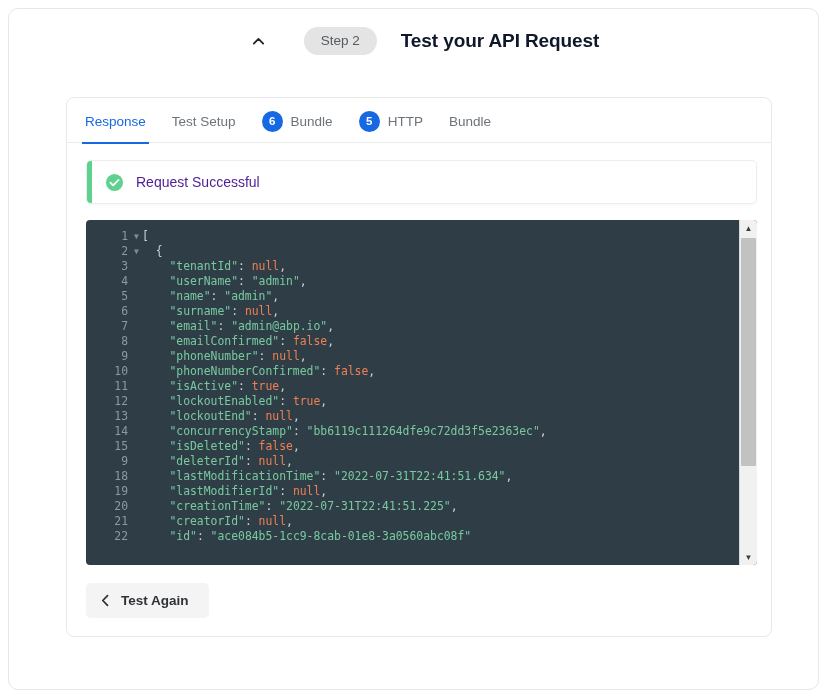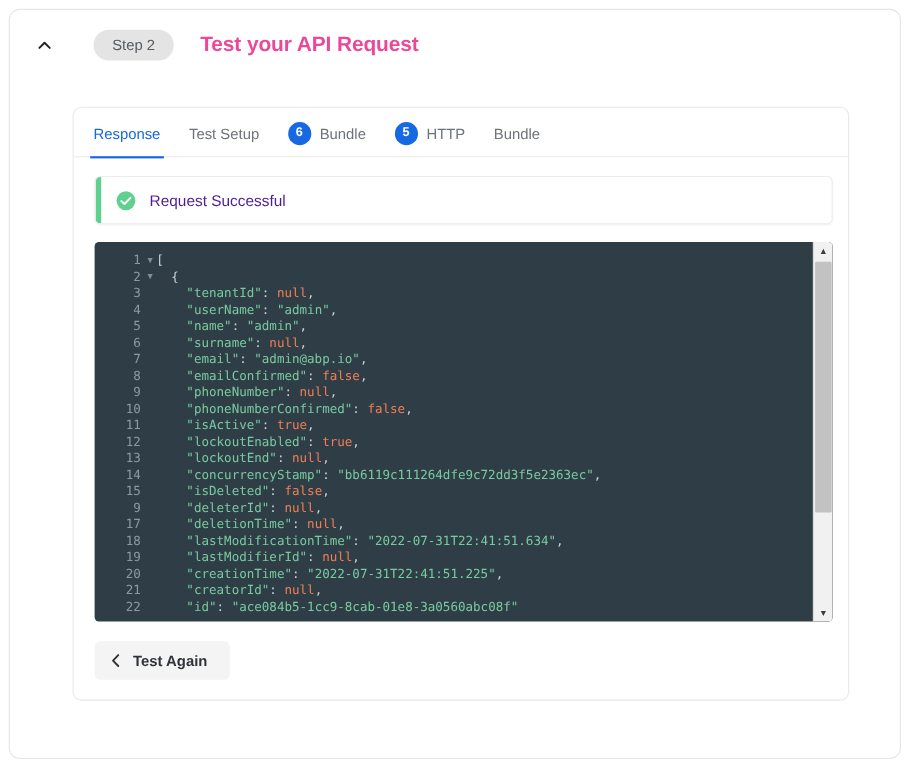--- a/index.html
+++ b/index.html
@@ -26,20 +26,21 @@
     border-radius: 10px;
   }
 
   
   .step-header {
     display: flex;
     align-items: center;
     padding: 18px 0 0 18px;
     height: 46px;
     box-sizing: border-box;
+    justify-content: center;
   }
   .collapse-chevron {
     width: 26px;
     height: 26px;
     display: flex;
     align-items: center;
     justify-content: center;
     cursor: pointer;
     color: #222;
     flex: none;
@@ -53,21 +54,21 @@
     font-size: 13.5px;
     padding: 7px 17px;
     border-radius: 16px;
     line-height: 1;
     flex: none;
   }
   .step-title {
     margin-left: 24px;
     font-size: 19px;
     font-weight: bold;
-    color: #ec4899;
+    color: #0f172a;
     letter-spacing: -0.1px;
   }
 
   
   .panel {
     position: absolute;
     left: 57px;
     top: 88px;
     width: 706px;
     height: 540px;
@@ -326,21 +327,20 @@
           <div class="code-line"><span class="ln">7</span><span class="fold"></span><span class="code-text"><span class="k">    "email"</span><span class="p">: </span><span class="s">"admin@abp.io"</span><span class="p">,</span></span></div>
           <div class="code-line"><span class="ln">8</span><span class="fold"></span><span class="code-text"><span class="k">    "emailConfirmed"</span><span class="p">: </span><span class="v">false</span><span class="p">,</span></span></div>
           <div class="code-line"><span class="ln">9</span><span class="fold"></span><span class="code-text"><span class="k">    "phoneNumber"</span><span class="p">: </span><span class="v">null</span><span class="p">,</span></span></div>
           <div class="code-line"><span class="ln">10</span><span class="fold"></span><span class="code-text"><span class="k">    "phoneNumberConfirmed"</span><span class="p">: </span><span class="v">false</span><span class="p">,</span></span></div>
           <div class="code-line"><span class="ln">11</span><span class="fold"></span><span class="code-text"><span class="k">    "isActive"</span><span class="p">: </span><span class="v">true</span><span class="p">,</span></span></div>
           <div class="code-line"><span class="ln">12</span><span class="fold"></span><span class="code-text"><span class="k">    "lockoutEnabled"</span><span class="p">: </span><span class="v">true</span><span class="p">,</span></span></div>
           <div class="code-line"><span class="ln">13</span><span class="fold"></span><span class="code-text"><span class="k">    "lockoutEnd"</span><span class="p">: </span><span class="v">null</span><span class="p">,</span></span></div>
           <div class="code-line"><span class="ln">14</span><span class="fold"></span><span class="code-text"><span class="k">    "concurrencyStamp"</span><span class="p">: </span><span class="s">"bb6119c111264dfe9c72dd3f5e2363ec"</span><span class="p">,</span></span></div>
           <div class="code-line"><span class="ln">15</span><span class="fold"></span><span class="code-text"><span class="k">    "isDeleted"</span><span class="p">: </span><span class="v">false</span><span class="p">,</span></span></div>
           <div class="code-line"><span class="ln">9</span><span class="fold"></span><span class="code-text"><span class="k">    "deleterId"</span><span class="p">: </span><span class="v">null</span><span class="p">,</span></span></div>
-          <div class="code-line"><span class="ln">17</span><span class="fold"></span><span class="code-text"><span class="k">    "deletionTime"</span><span class="p">: </span><span class="v">null</span><span class="p">,</span></span></div>
           <div class="code-line"><span class="ln">18</span><span class="fold"></span><span class="code-text"><span class="k">    "lastModificationTime"</span><span class="p">: </span><span class="s">"2022-07-31T22:41:51.634"</span><span class="p">,</span></span></div>
           <div class="code-line"><span class="ln">19</span><span class="fold"></span><span class="code-text"><span class="k">    "lastModifierId"</span><span class="p">: </span><span class="v">null</span><span class="p">,</span></span></div>
           <div class="code-line"><span class="ln">20</span><span class="fold"></span><span class="code-text"><span class="k">    "creationTime"</span><span class="p">: </span><span class="s">"2022-07-31T22:41:51.225"</span><span class="p">,</span></span></div>
           <div class="code-line"><span class="ln">21</span><span class="fold"></span><span class="code-text"><span class="k">    "creatorId"</span><span class="p">: </span><span class="v">null</span><span class="p">,</span></span></div>
           <div class="code-line"><span class="ln">22</span><span class="fold"></span><span class="code-text"><span class="k">    "id"</span><span class="p">: </span><span class="s">"ace084b5-1cc9-8cab-01e8-3a0560abc08f"</span></span></div>
         </div>
       <div class="scrollbar">
         <div class="sb-arrow up">▲</div>
         <div class="sb-thumb"></div>
         <div class="sb-arrow down">▼</div>

